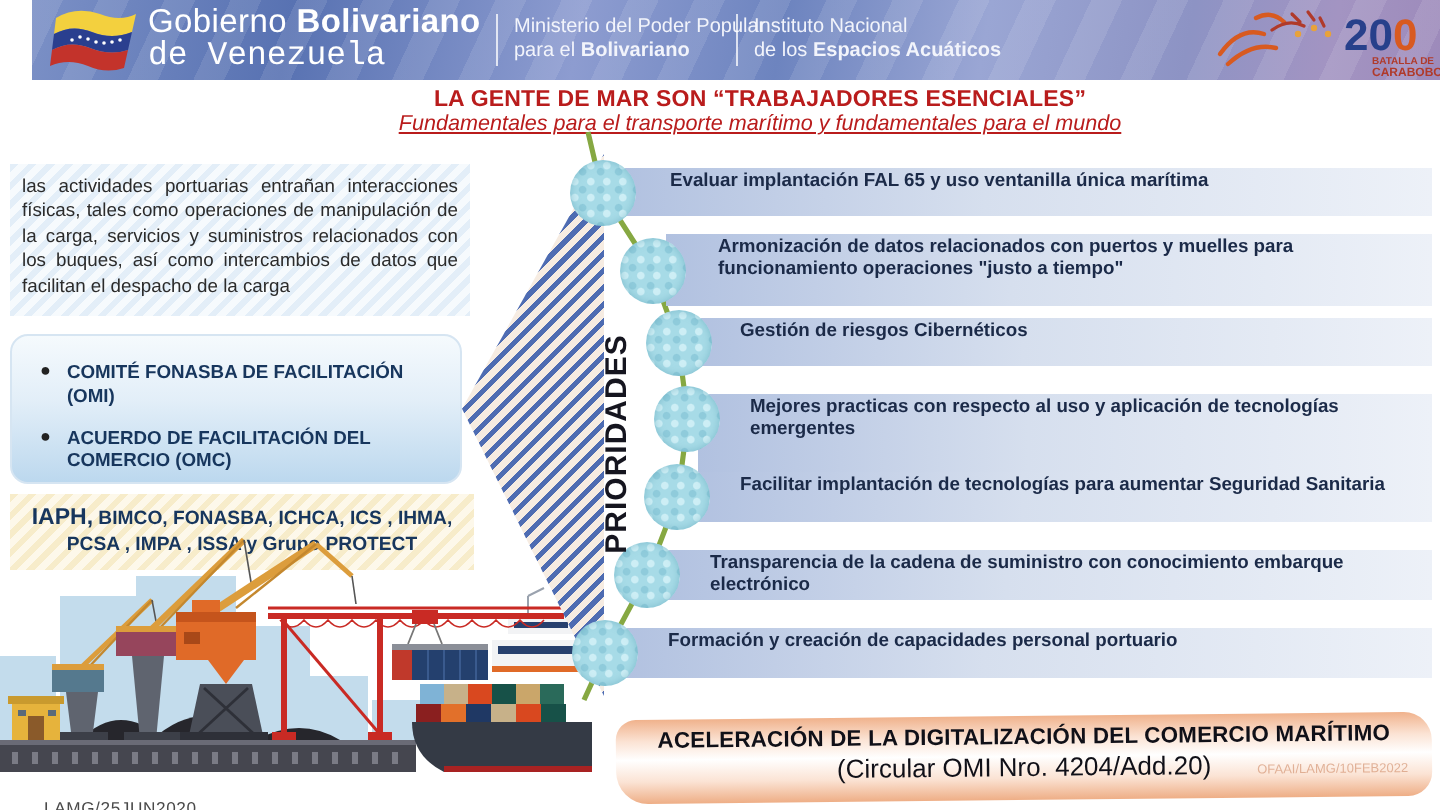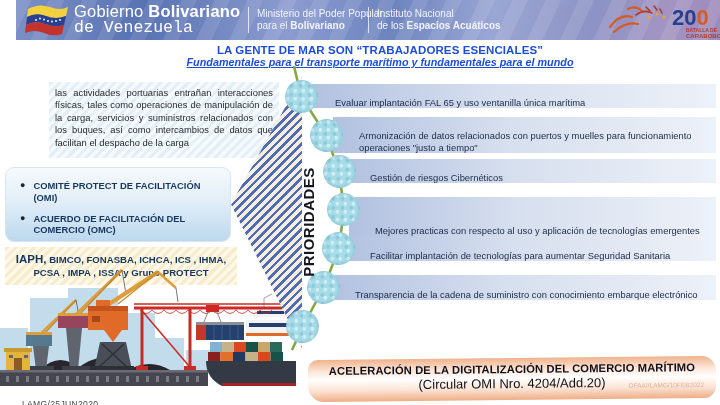--- a/index.html
+++ b/index.html
@@ -18,28 +18,28 @@
   .hdr-flag{position:absolute;left:8px;top:3px;}
   .hdr-brand{position:absolute;left:58px;top:3px;color:#fff;line-height:1.02;}
   .hdr-brand .l1{font-size:16.5px;letter-spacing:.2px;}
   .hdr-brand .l1 b{font-weight:bold;}
   .hdr-brand .l2{font-size:16.5px;font-family:Liberation Mono, monospace;}
   .hdr-div{position:absolute;top:7px;width:1px;height:26px;background:rgba(255,255,255,.75);}
   .hdr-small{position:absolute;top:8px;color:#f2f4fb;font-size:10px;line-height:1.2;}
   .hdr-small b{font-weight:bold;}
   #logo200{position:absolute;right:4px;top:1px;}
   
-  #title-wrap{position:absolute;left:150px;top:44px;width:460px;text-align:center;color:#1d4ed8;}
+  #title-wrap{position:absolute;left:150px;top:44px;width:460px;text-align:center;color:#b91c1c;}
   #main-title{font-size:11.5px;font-weight:bold;letter-spacing:.1px;}
-  #sub-title{font-size:10.8px;font-weight:bold;font-style:italic;text-decoration:underline;margin-top:0;}
+  #sub-title{font-size:10.8px;font-weight:normal;font-style:italic;text-decoration:underline;margin-top:0;}
   
   #para-box{
     position:absolute;left:5px;top:82px;width:230px;height:76px;
     background:repeating-linear-gradient(135deg,#e3eef8 0 3px,#f6fafd 3px 6.5px);
-    font-size:9.4px;color:#2b2b2b;line-height:1.32;text-align:justify;padding:5px 6px;margin-left:44px;
+    font-size:9.4px;color:#2b2b2b;line-height:1.32;text-align:justify;padding:5px 6px;
   }
   #bullet-box{
     position:absolute;left:5px;top:167px;width:226px;height:75px;border-radius:9px;
     background:linear-gradient(180deg,#f5fafd 0%,#e2eef8 45%,#bcd8ee 100%);
     border:1px solid #d6e5f2;
     padding:12px 10px 0 10px;
   }
   .bullet-item{display:flex;gap:8px;font-size:9.4px;font-weight:bold;color:#17365d;line-height:1.25;margin-bottom:9px;}
   .bullet-dot{font-size:9px;color:#222;margin-left:4px;}
   #org-box{
@@ -56,23 +56,23 @@
     background:repeating-linear-gradient(135deg,#4e6cb2 0 2.6px,#f6ece2 2.6px 6px);
   }
   
   #prioridades-label{
     position:absolute;left:245px;top:212px;width:130px;height:20px;z-index:5;
     transform:rotate(-90deg);text-align:center;
     font-size:15px;font-weight:bold;color:#15151f;letter-spacing:.5px;
   }
   #connector-svg{position:absolute;left:0;top:0;z-index:2;pointer-events:none;}
   .prio-bar{
-    position:absolute;z-index:3;display:flex;align-items:flex-end;
+    position:absolute;z-index:3;display:flex;align-items:flex-start;
     background:linear-gradient(90deg,#b1c1e0 0%,#d6dfee 45%,#edf1f8 100%);
-    font-size:9.4px;font-weight:normal;color:#1b2a48;line-height:1.22;
+    font-size:9.4px;font-weight:bold;color:#1b2a48;line-height:1.22;
     padding-left:26px;padding-right:0;
   }
   .prio-circle{
     position:absolute;z-index:4;width:33px;height:33px;border-radius:50%;
     background-image:radial-gradient(circle at 30% 35%,#cdeef5 1.6px,rgba(0,0,0,0) 2.2px),
                      radial-gradient(circle at 70% 65%,#8fcbdb 1.6px,rgba(0,0,0,0) 2.2px);
     background-size:8px 8px,9px 9px;background-color:#a7dbe7;
     box-shadow:inset 0 0 4px rgba(90,160,180,.55);
   }
   .b1{left:309px;top:84px;width:407px;height:24px;}
@@ -164,21 +164,21 @@
   <div id="title-wrap">
     <div id="main-title">LA GENTE DE MAR SON “TRABAJADORES ESENCIALES”</div>
     <div id="sub-title">Fundamentales para el transporte marítimo y fundamentales para el mundo</div>
   </div>
 
   <div id="para-box">las actividades portuarias entrañan interacciones físicas, tales como operaciones de manipulación de la carga, servicios y suministros relacionados con los buques, así como intercambios de datos que facilitan el despacho de la carga</div>
 
   <div id="bullet-box">
     <div class="bullet-item">
       <span class="bullet-dot">●</span>
-      <span>COMITÉ PROTECT DE FACILITACIÓN (OMI)</span>
+      <span>COMITÉ FONASBA DE FACILITACIÓN (OMI)</span>
     </div>
     <div class="bullet-item">
       <span class="bullet-dot">●</span>
       <span>ACUERDO DE FACILITACIÓN DEL COMERCIO (OMC)</span>
     </div>
   </div>
 
   <div id="org-box">
     <div><span class="lead">IAPH,</span><span> BIMCO, FONASBA, ICHCA, ICS , IHMA, PCSA , IMPA , ISSA y Grupo PROTECT</span></div>
   </div>
@@ -201,20 +201,23 @@
       <span>Gestión de riesgos Cibernéticos</span>
     </div>
   <div class="prio-bar b4">
       <span>Mejores practicas con respecto al uso y aplicación de tecnologías emergentes</span>
     </div>
   <div class="prio-bar b6">
       <span>Transparencia de la cadena de suministro con conocimiento embarque electrónico</span>
     </div>
   <div class="prio-bar b5">
       <span>Facilitar implantación de tecnologías para aumentar Seguridad Sanitaria</span>
+    </div>
+  <div class="prio-bar b7">
+      <span>Formación y creación de capacidades personal portuario</span>
     </div>
 
   <div class="prio-circle c1"></div>
   <div class="prio-circle c2"></div>
   <div class="prio-circle c3"></div>
   <div class="prio-circle c4"></div>
   <div class="prio-circle c5"></div>
   <div class="prio-circle c6"></div>
   <div class="prio-circle c7"></div>
 

